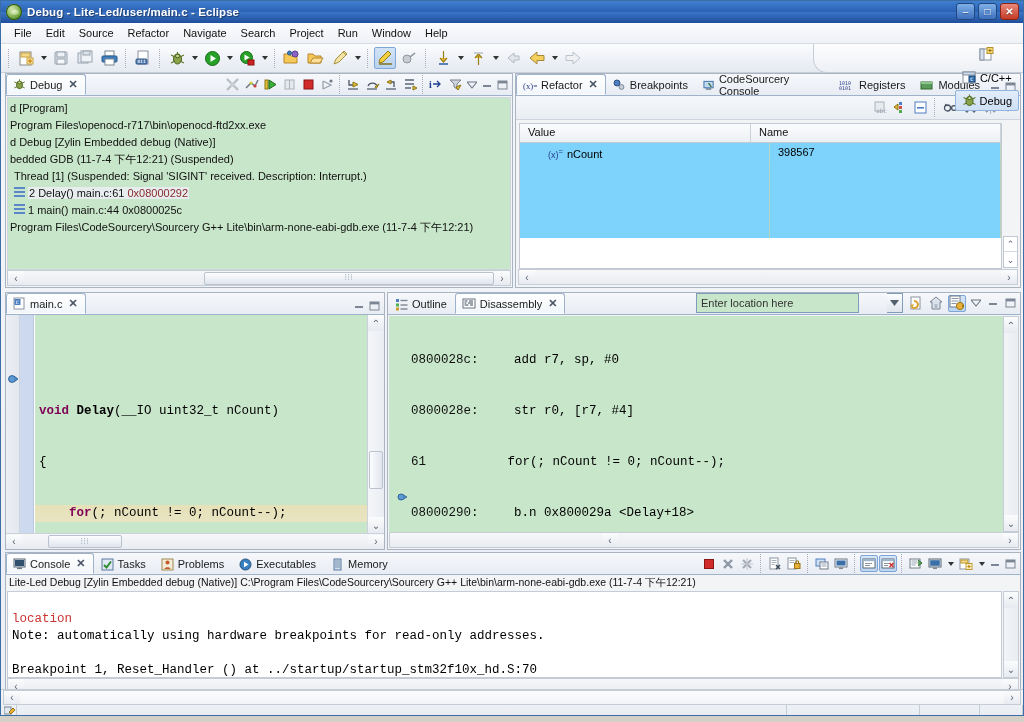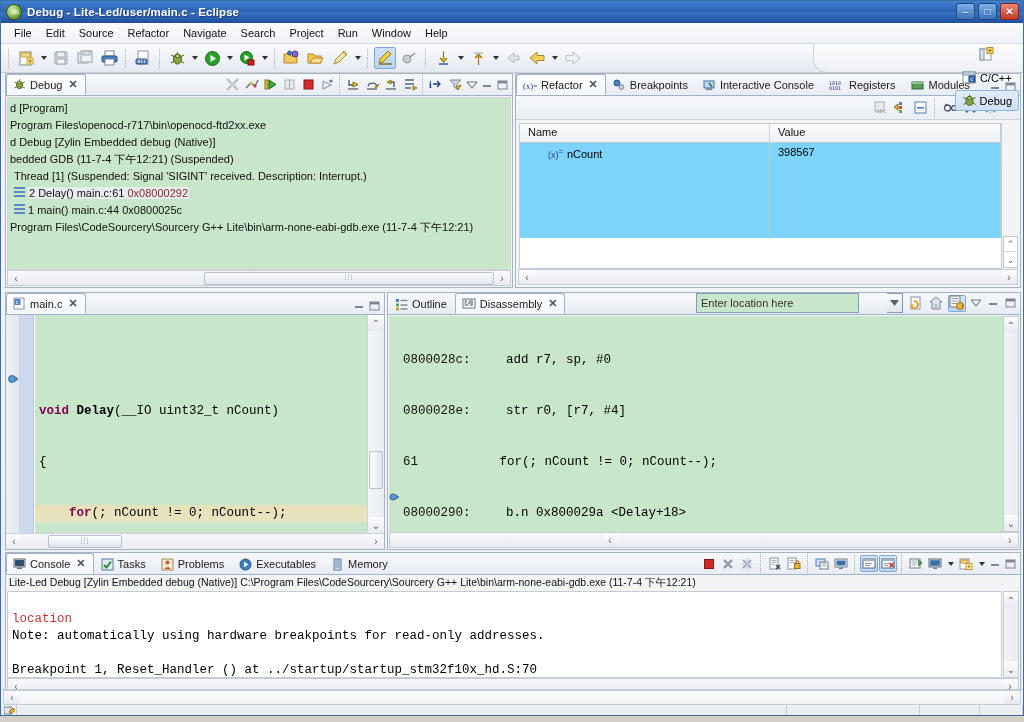--- a/index.html
+++ b/index.html
@@ -233,21 +233,21 @@
     display:flex; align-items:center; font-size:11px; padding-left:4px; color:#333;
   }
   .dis-drop { width:16px; height:20px; border:1px solid #7f9db9; border-left:none;
               background:linear-gradient(180deg,#fcfdfe,#dfe5ee); display:flex; align-items:center; justify-content:center;}
   .disasm {
     position:absolute; left:1px; right:17px; top:1px; bottom:17px;
     background:#c8e6c9;
     font-family:"Liberation Mono","DejaVu Sans Mono",monospace;
     font-size:12.5px; line-height:17px; white-space:pre; overflow:hidden; padding-top:2px;
   }
-  .dl { height:17px; display:flex; }
+  .dl { height:17px; display:flex;margin-left:8px; }
   .dl .mark { width:14px; text-align:center; font-size:10px; }
   .dl .da { width:88px; color:#111; }
   .dl .di { flex:1; }
 
   
   .console-sub {
     height:15px; font-size:10.5px; color:#111; padding:1px 0 0 3px;
     background:#f3f4f6; white-space:nowrap; overflow:hidden;
   }
   .console-text {
@@ -644,21 +644,21 @@
             <circle cx="8.5" cy="8" r="2.4" fill="#c8d2de" stroke="#7b8694"></circle>
           </svg>
           <span>Breakpoints</span>
         </div>
         <div class="vtab">
           <svg width="13" height="13" viewBox="0 0 13 13">
             <rect x="1" y="2" width="10" height="7" fill="#bfd8ef" stroke="#3d6ea8"></rect>
             <rect x="3" y="9.5" width="6" height="1.6" fill="#6a7d92"></rect>
             <path d="M6 4l3 4" stroke="#2e6b2e" stroke-width="1.4"></path>
           </svg>
-          <span>Interactive Console</span>
+          <span>CodeSourcery Console</span>
         </div>
         <div class="vtab">
           <svg width="16" height="13" viewBox="0 0 16 13">
             <text x="0" y="6" font-size="5" fill="#2b3f8a" font-family="monospace">1010</text>
             <text x="0" y="11" font-size="5" fill="#2b3f8a" font-family="monospace">0101</text>
           </svg>
           <span>Registers</span>
         </div>
         <div class="vtab">
           <svg width="14" height="13" viewBox="0 0 14 13">
@@ -724,22 +724,22 @@
           </div>
           <div class="minmax">
             <svg width="10" height="8" viewBox="0 0 10 8">
                 <polygon points="0,1 10,1 5,7" fill="none" stroke="#6a7380" stroke-width="1.1"></polygon>
               </svg>
           </div>
         </div>
 
         <div style="position:absolute; left:3px; right:18px; top:27px; bottom:18px; border:1px solid #c3cad3; background:#fff; overflow:hidden;">
           <div class="tablehdr">
+            <div class="th" style="flex:1;">Value</div>
             <div class="th" style="width:250px;">Name</div>
-            <div class="th" style="flex:1;">Value</div>
           </div>
           <div class="varrow filled">
             <div class="vc" style="width:250px; padding-left:28px;">
               <span class="varicon">(x)<sup>=</sup></span><span>nCount</span>
             </div>
             <div class="vc" style="flex:1;">398567</div>
           </div>
           <div class="varrow filled">
             <div class="vc empty" style="width:250px;"></div>
               <div class="vc empty" style="flex:1;"></div>

